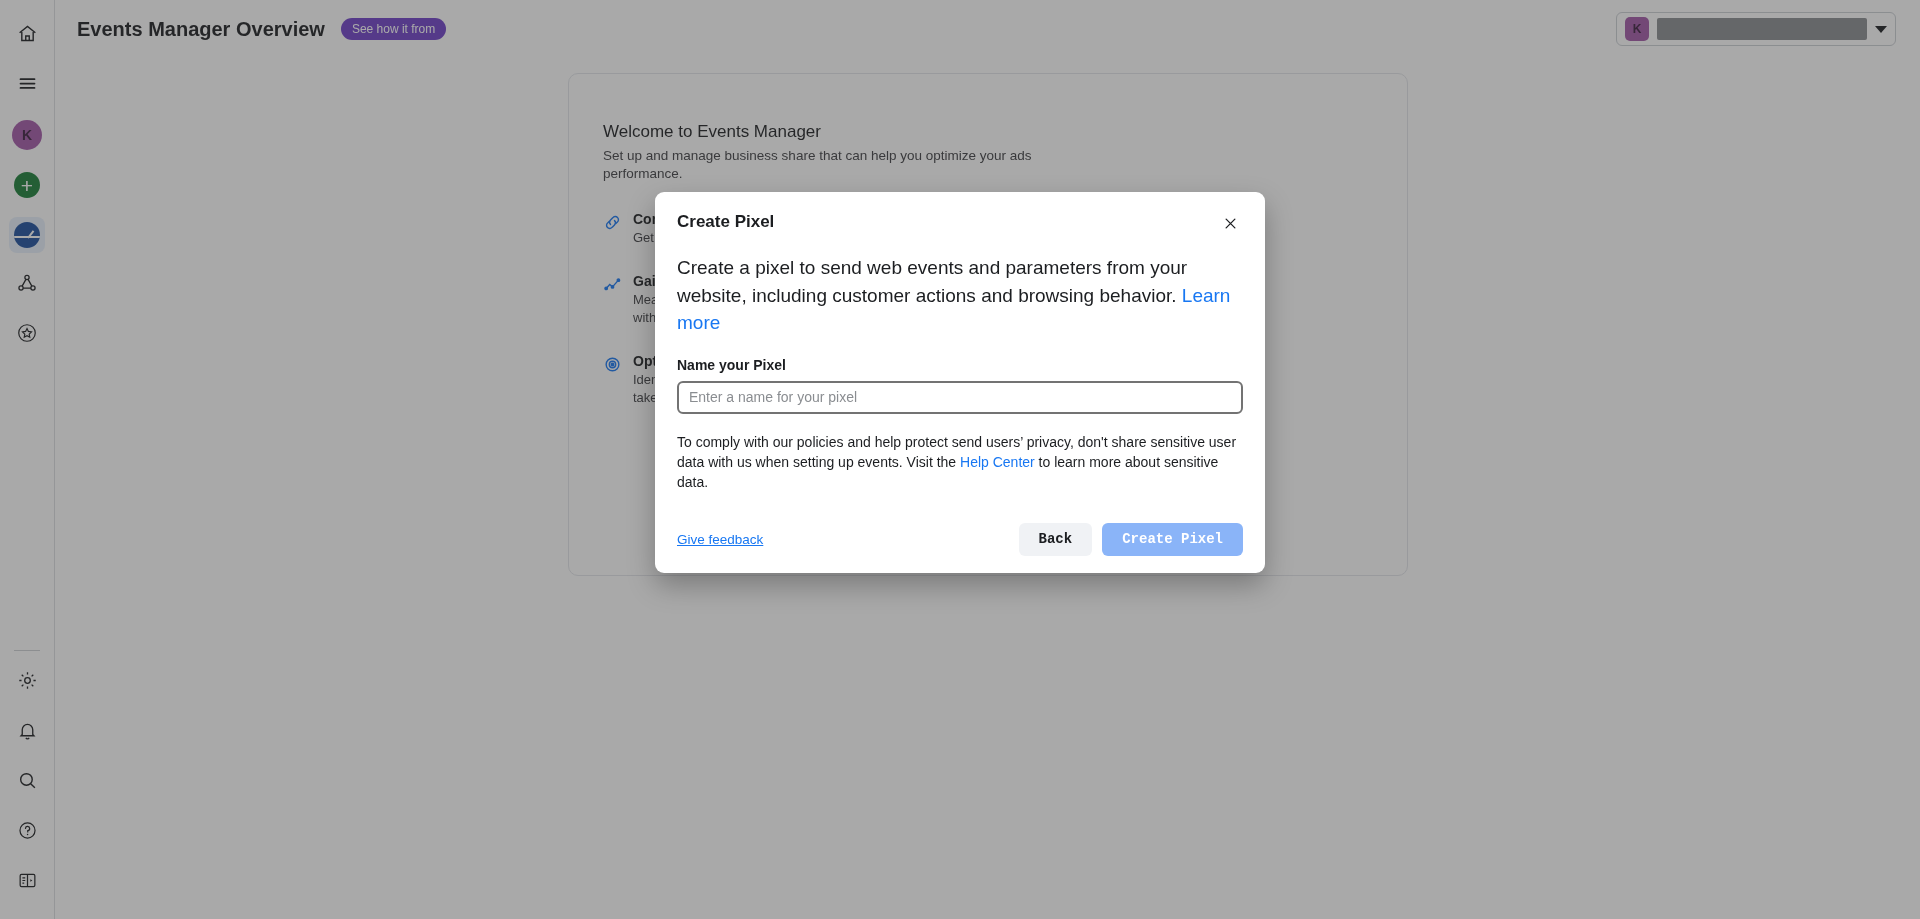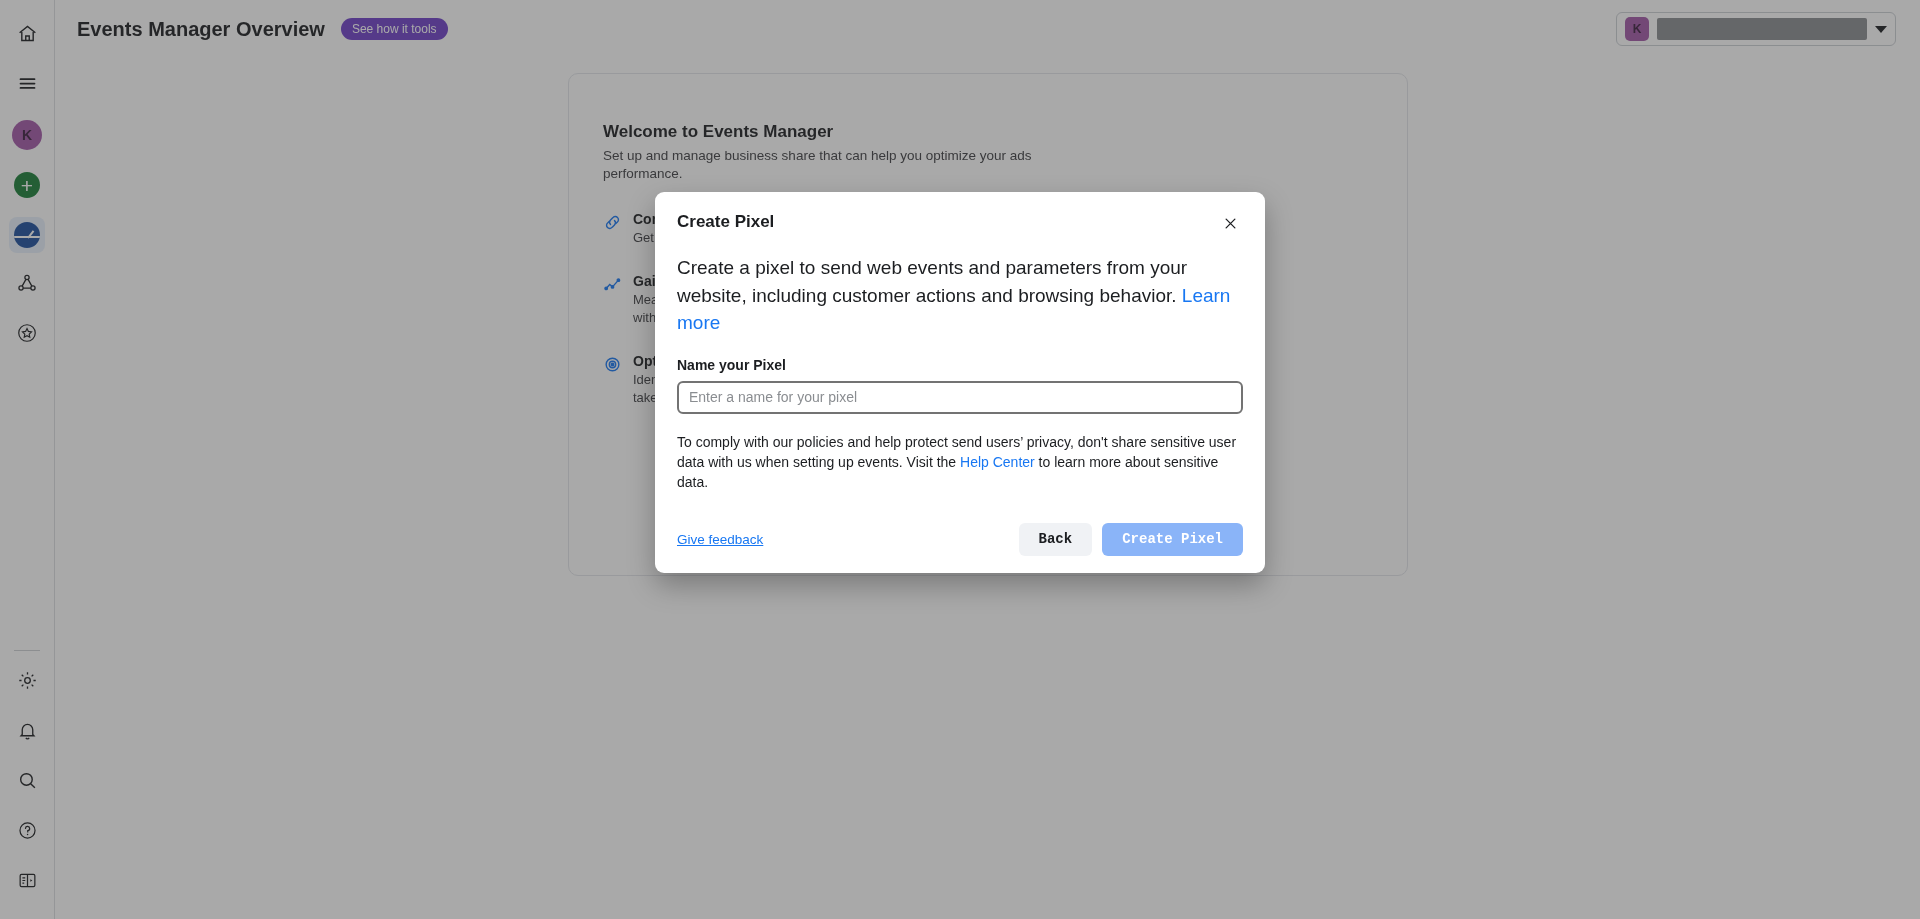--- a/index.html
+++ b/index.html
@@ -81,21 +81,21 @@
   .caret { width: 0; height: 0; border-left: 6px solid transparent; border-right: 6px solid transparent; border-top: 7px solid #1c1e21; }
 
   
   .main { position: absolute; left: 55px; top: 58px; right: 0; bottom: 0; background: #ffffff; }
   .content-card {
     position: absolute; left: 513px; top: 15px;
     width: 840px; height: 503px;
     background: #ffffff; border: 1px solid #e4e6eb;
     border-radius: 10px; padding: 48px 0 0 34px;
   }
-  .welcome-title { font-size: 17px; font-weight: bold; color: #1c1e21; }
+  .welcome-title { font-size: 17px; font-weight: normal; color: #1c1e21; }
   .welcome-sub { font-size: 13.5px; color: #404145; margin-top: 5px; line-height: 1.35; max-width: 430px; }
   .feat-list { margin-top: 28px; }
   .feat-item { display: flex; margin-bottom: 26px; }
   .feat-icon { width: 30px; flex: none; color: #1877f2; padding-top: 2px; }
   .feat-title { font-size: 14px; font-weight: bold; color: #1c1e21; }
   .feat-desc { font-size: 13px; color: #404145; line-height: 1.38; margin-top: 2px; max-width: 400px; }
 
   
   .overlay { position: absolute; inset: 0; background: rgba(50,50,50,0.42); z-index: 10; }
   .modal {
@@ -237,21 +237,21 @@
               <path d="M6.2 9h3.2M6.2 12h3.2M6.2 15h2"></path>
             <path d="M15.2 10.6l2.4 1.4-2.4 1.4z" fill="#1c1e21" stroke="none"></path>
           </svg>
         </span>
       </div>
     </div>
   </div>
 
   <div class="topbar">
     <div class="page-title">Events Manager Overview</div>
-    <div class="badge-pill">See how it tools</div>
+    <div class="badge-pill">See how it from</div>
     <div class="acct-select">
       <div class="acct-avatar">K</div>
       <div class="acct-redacted"></div>
       <div class="caret"></div>
     </div>
   </div>
 
   <div class="main">
     <div class="content-card">
       <div class="welcome-title">Welcome to Events Manager</div>

